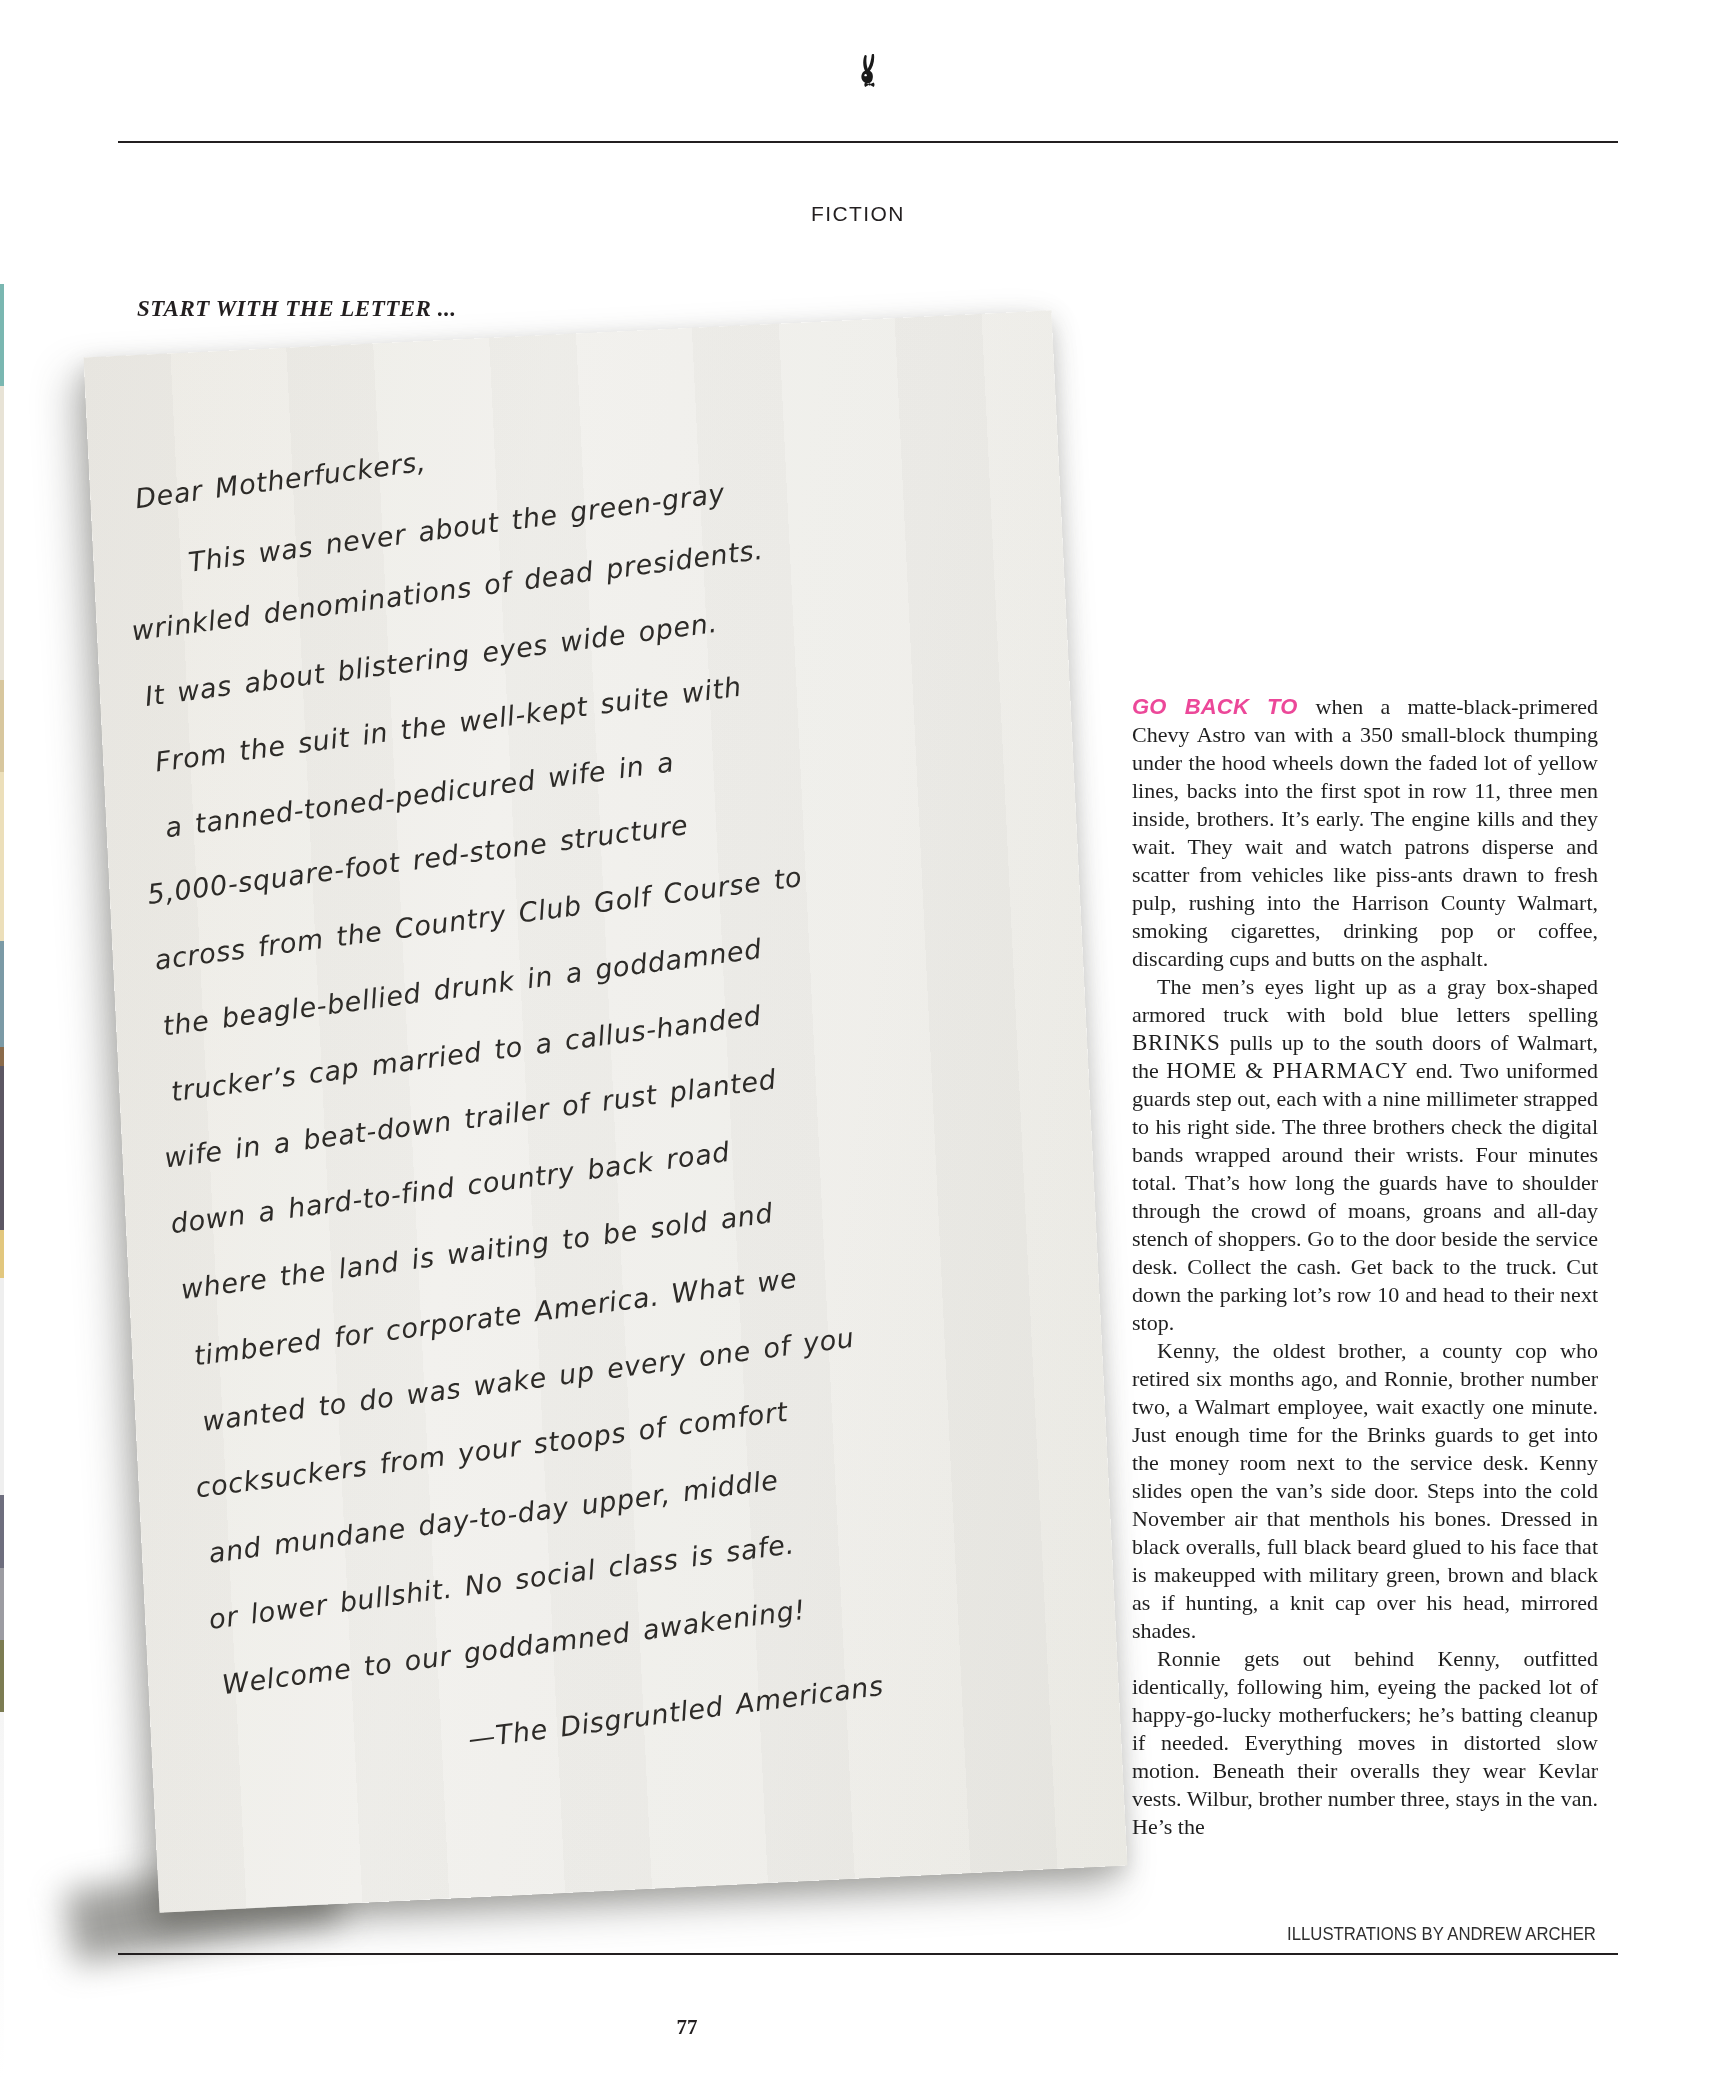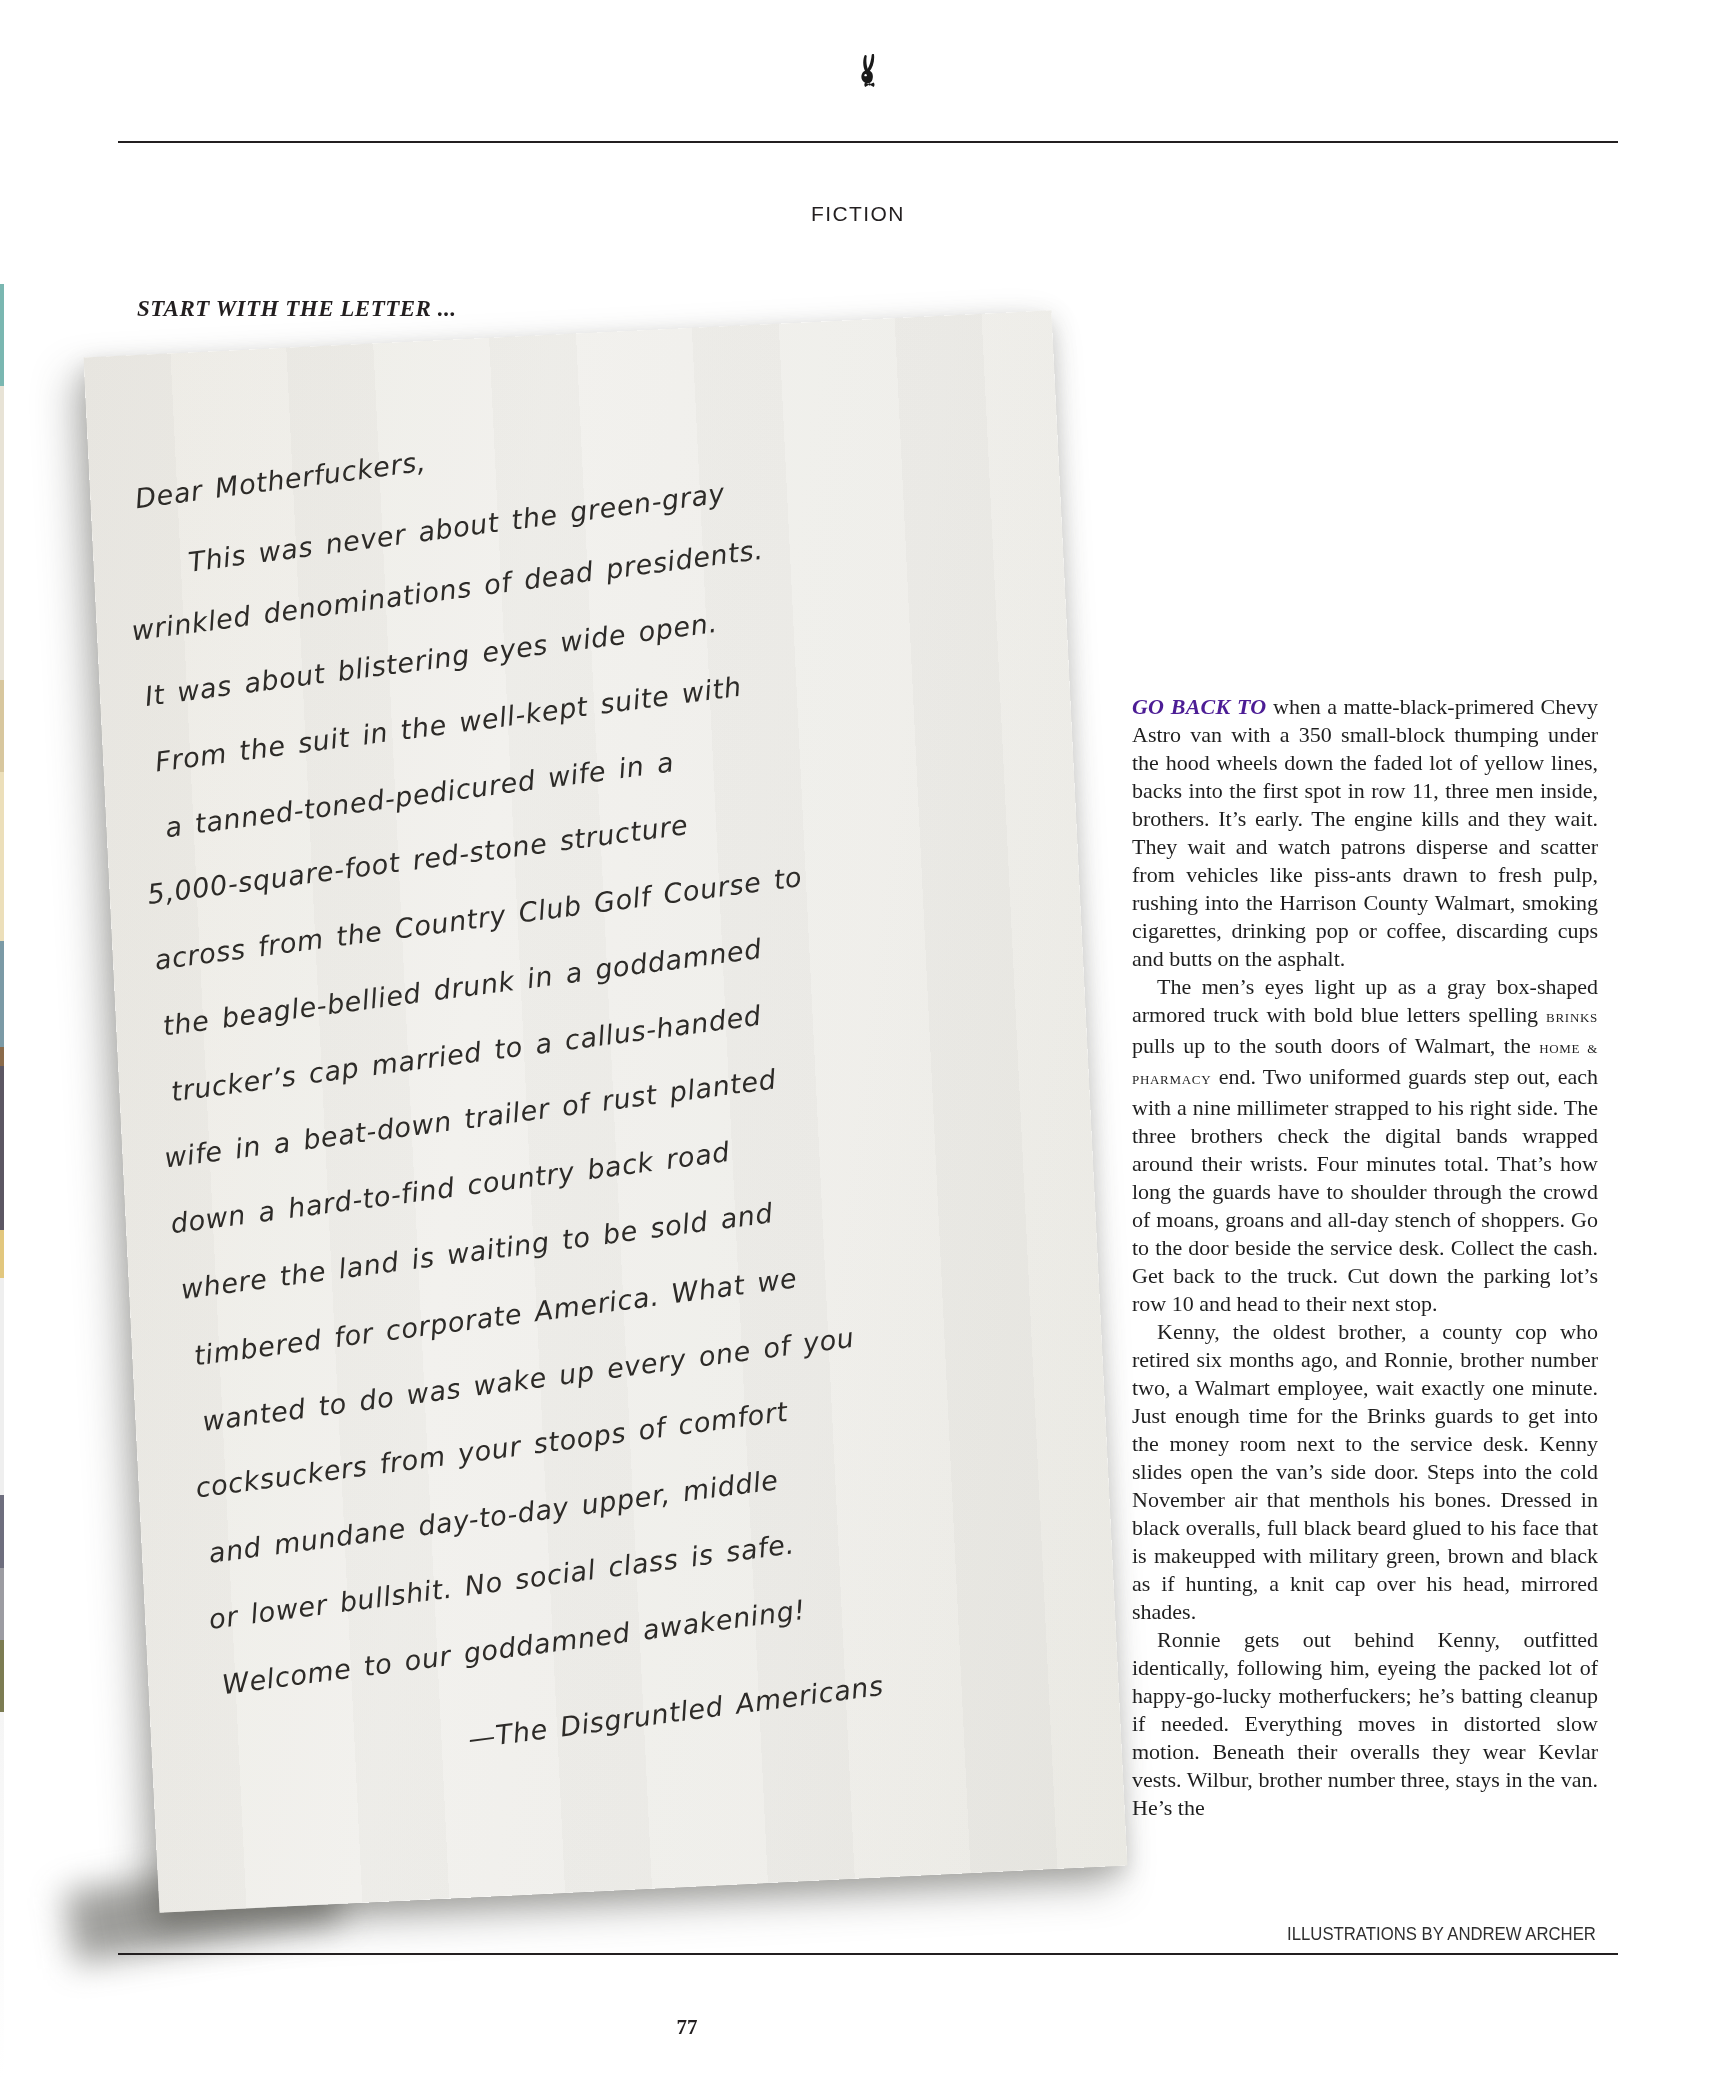--- a/index.html
+++ b/index.html
@@ -61,24 +61,24 @@
   }
   
   .article{
     position:absolute;left:1132px;top:693px;width:466px;z-index:2;
     font-family:"Liberation Serif", serif;font-size:22px;line-height:28px;
     color:#1f1f1f;text-align:justify;
   }
   .article p{margin:0;}
   .article p + p{text-indent:25px;}
   .seg-lead{
-    font-family:Liberation Serif, serif;font-weight:bold;font-style:italic;
-    letter-spacing:0.2px;color:#4c1d95;
+    font-family:Liberation Sans, sans-serif;font-weight:bold;font-style:italic;
+    letter-spacing:0.2px;color:#ec4899;
   }
-  .seg-sc{font-size:13px;letter-spacing:0.7px;margin-top:44px;}
+  .seg-sc{font-size:23px;letter-spacing:0.7px;margin-top:44px;}
   .credit{
     position:absolute;right:140px;top:1923px;z-index:2;
     font-family:"Liberation Sans", sans-serif;font-size:19px;color:#2f2f2f;
     transform:scaleX(0.88);transform-origin:100% 50%;white-space:nowrap;
   }
   .folio{
     position:absolute;left:0;top:2015px;width:1374px;text-align:center;z-index:2;
     font-family:"Liberation Serif", serif;font-weight:bold;font-size:21px;color:#231f20;
   }
 </style>

